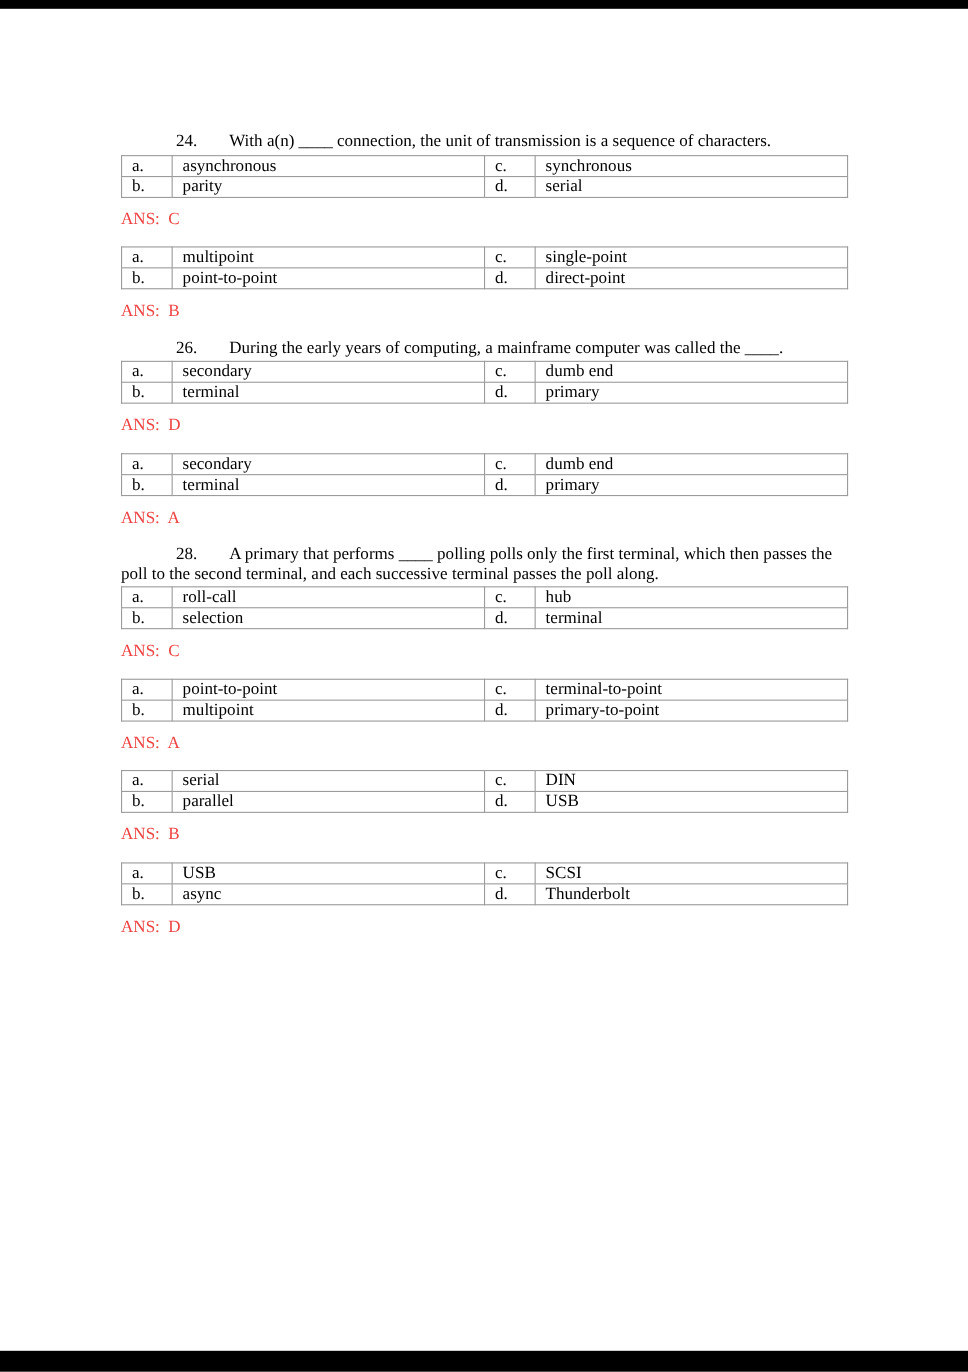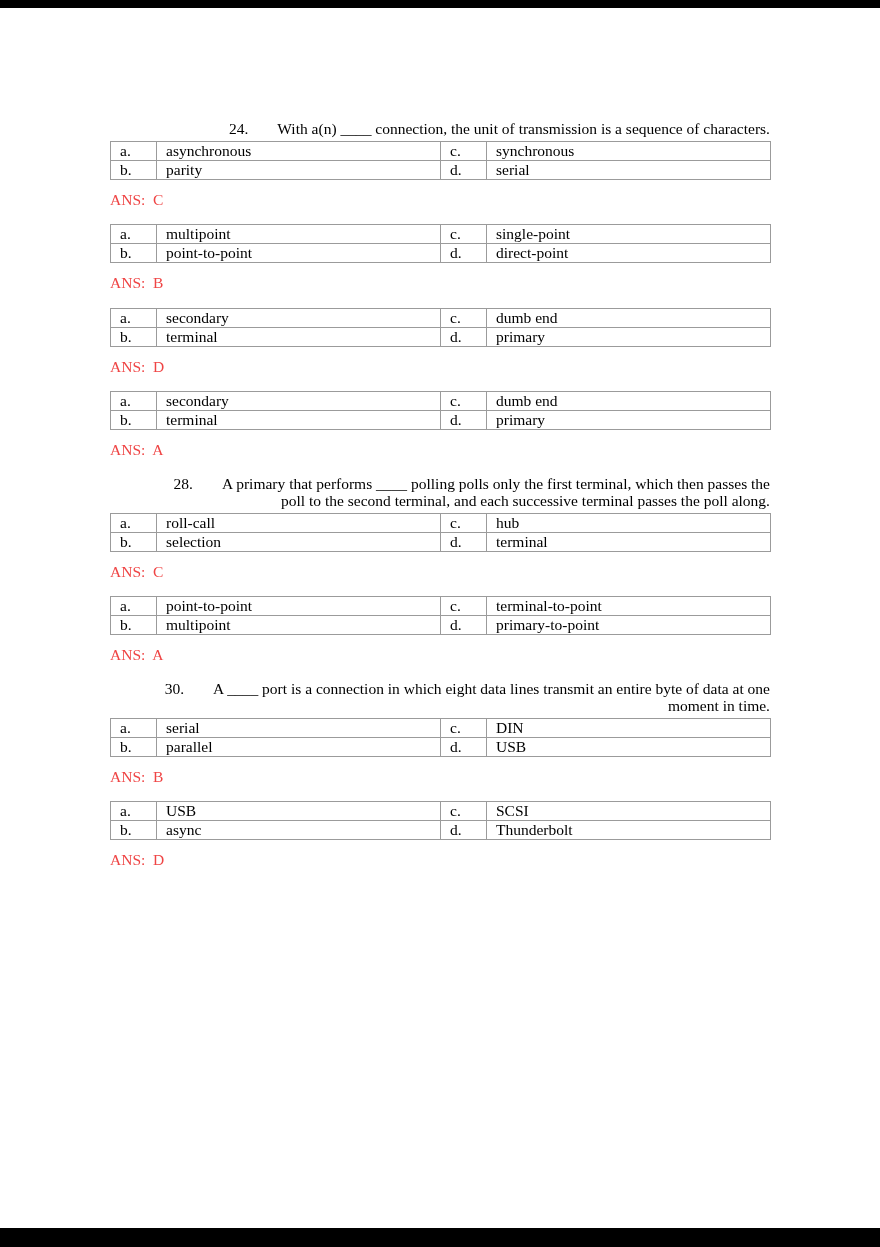--- a/index.html
+++ b/index.html
@@ -26,21 +26,20 @@
   }
   .question {
     margin: 0 0 0 0;
   }
   .q-text {
     margin: 0 0 3px 0;
     text-indent: 50px;
     font-size: 15.5px;
     line-height: 17.5px;
     color: #000000;
-    text-align: right;
   }
   .q-num {
     display: inline;
   }
   .tab-gap {
     display: inline-block;
     width: 29px;
   }
   table.options-table {
     border-collapse: collapse;
@@ -108,20 +107,21 @@
         <td class="option-cell">point-to-point</td>
         <td class="letter-cell">d.</td>
         <td class="option-cell">direct-point</td>
       </tr>
     </tbody>
       </table>
     <p class="ans">ANS:  B</p>
   </div>
 
   <div class="question">
+    <p class="q-text"><span class="q-num">26.</span><span class="tab-gap"></span><span>During the early years of computing, a mainframe computer was called the ____.</span></p>
     <table class="options-table">
       <tbody>
           <tr>
         <td class="letter-cell">a.</td>
         <td class="option-cell">secondary</td>
         <td class="letter-cell">c.</td>
         <td class="option-cell">dumb end</td>
       </tr>
       <tr>
         <td class="letter-cell">b.</td>
@@ -189,21 +189,20 @@
         <td class="option-cell">multipoint</td>
         <td class="letter-cell">d.</td>
         <td class="option-cell">primary-to-point</td>
       </tr>
     </tbody>
       </table>
     <p class="ans">ANS:  A</p>
   </div>
 
   <div class="question">
-    <p class="q-text"><span class="q-num">30.</span><span class="tab-gap"></span><span>A ____ port is a connection in which eight data lines transmit an entire byte of data at one moment in time.</span></p>
     <table class="options-table">
       <tbody>
           <tr>
         <td class="letter-cell">a.</td>
         <td class="option-cell">serial</td>
         <td class="letter-cell">c.</td>
         <td class="option-cell">DIN</td>
       </tr>
       <tr>
         <td class="letter-cell">b.</td>

